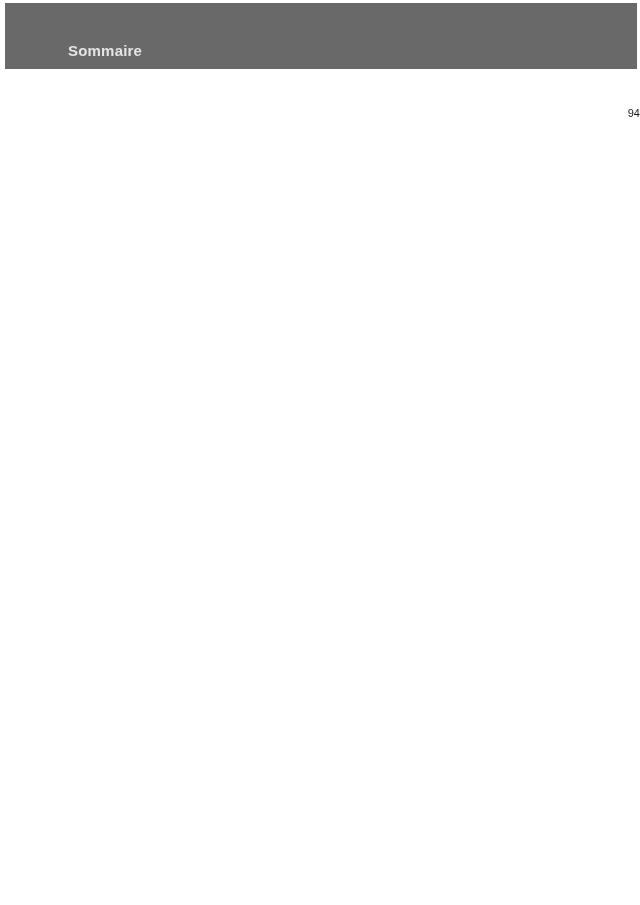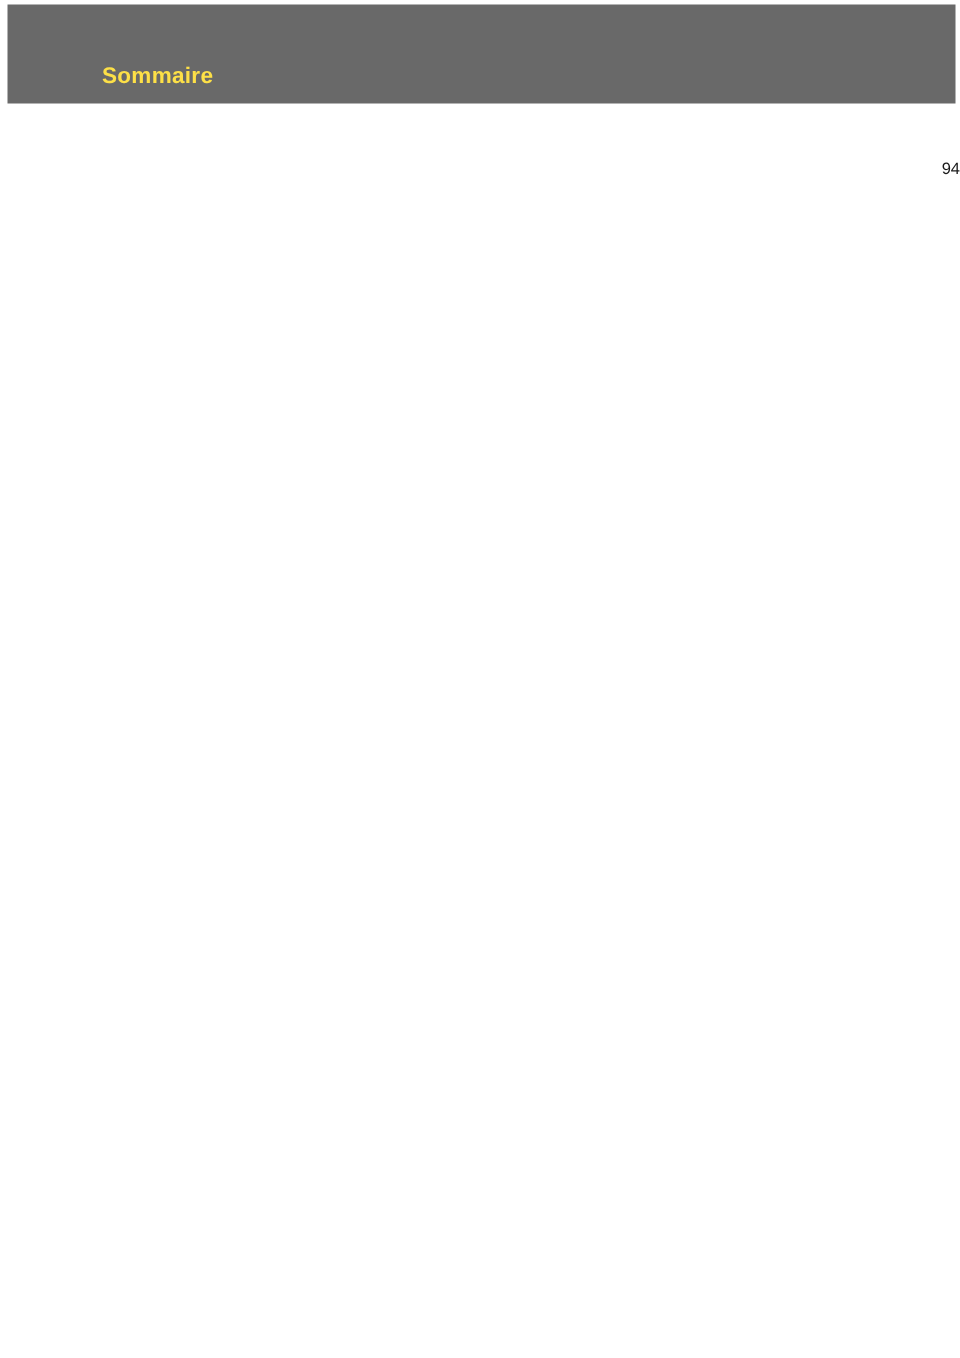--- a/index.html
+++ b/index.html
@@ -65,21 +65,21 @@
   .lvl2 { padding-left: 116px; }
   .lvl3 { padding-left: 107px; }
   .st-part .label { font-weight: bold; color: #111111; }
   .st-section .label { font-weight: bold; font-style: italic; color: #111111; }
 </style>
 </head>
 <body>
 
 <div class="page" style="background: rgb(255, 255, 255);">
 
-  <div class="header-bar" style="background: rgb(105, 105, 105); color: #fde047;">
+  <div class="header-bar" style="background: rgb(105, 105, 105); color: #e5e5e5;">
     <div class="page-title">Sommaire</div>
   </div>
 
   <div class="toc">
       <div class="toc-block">
         <div class="row lvl0 st-part">
     <span class="label">Part. 1 : préparer un projet de construction bois</span>
     <span class="leader"></span>
     <span class="page">1</span>
   </div>

